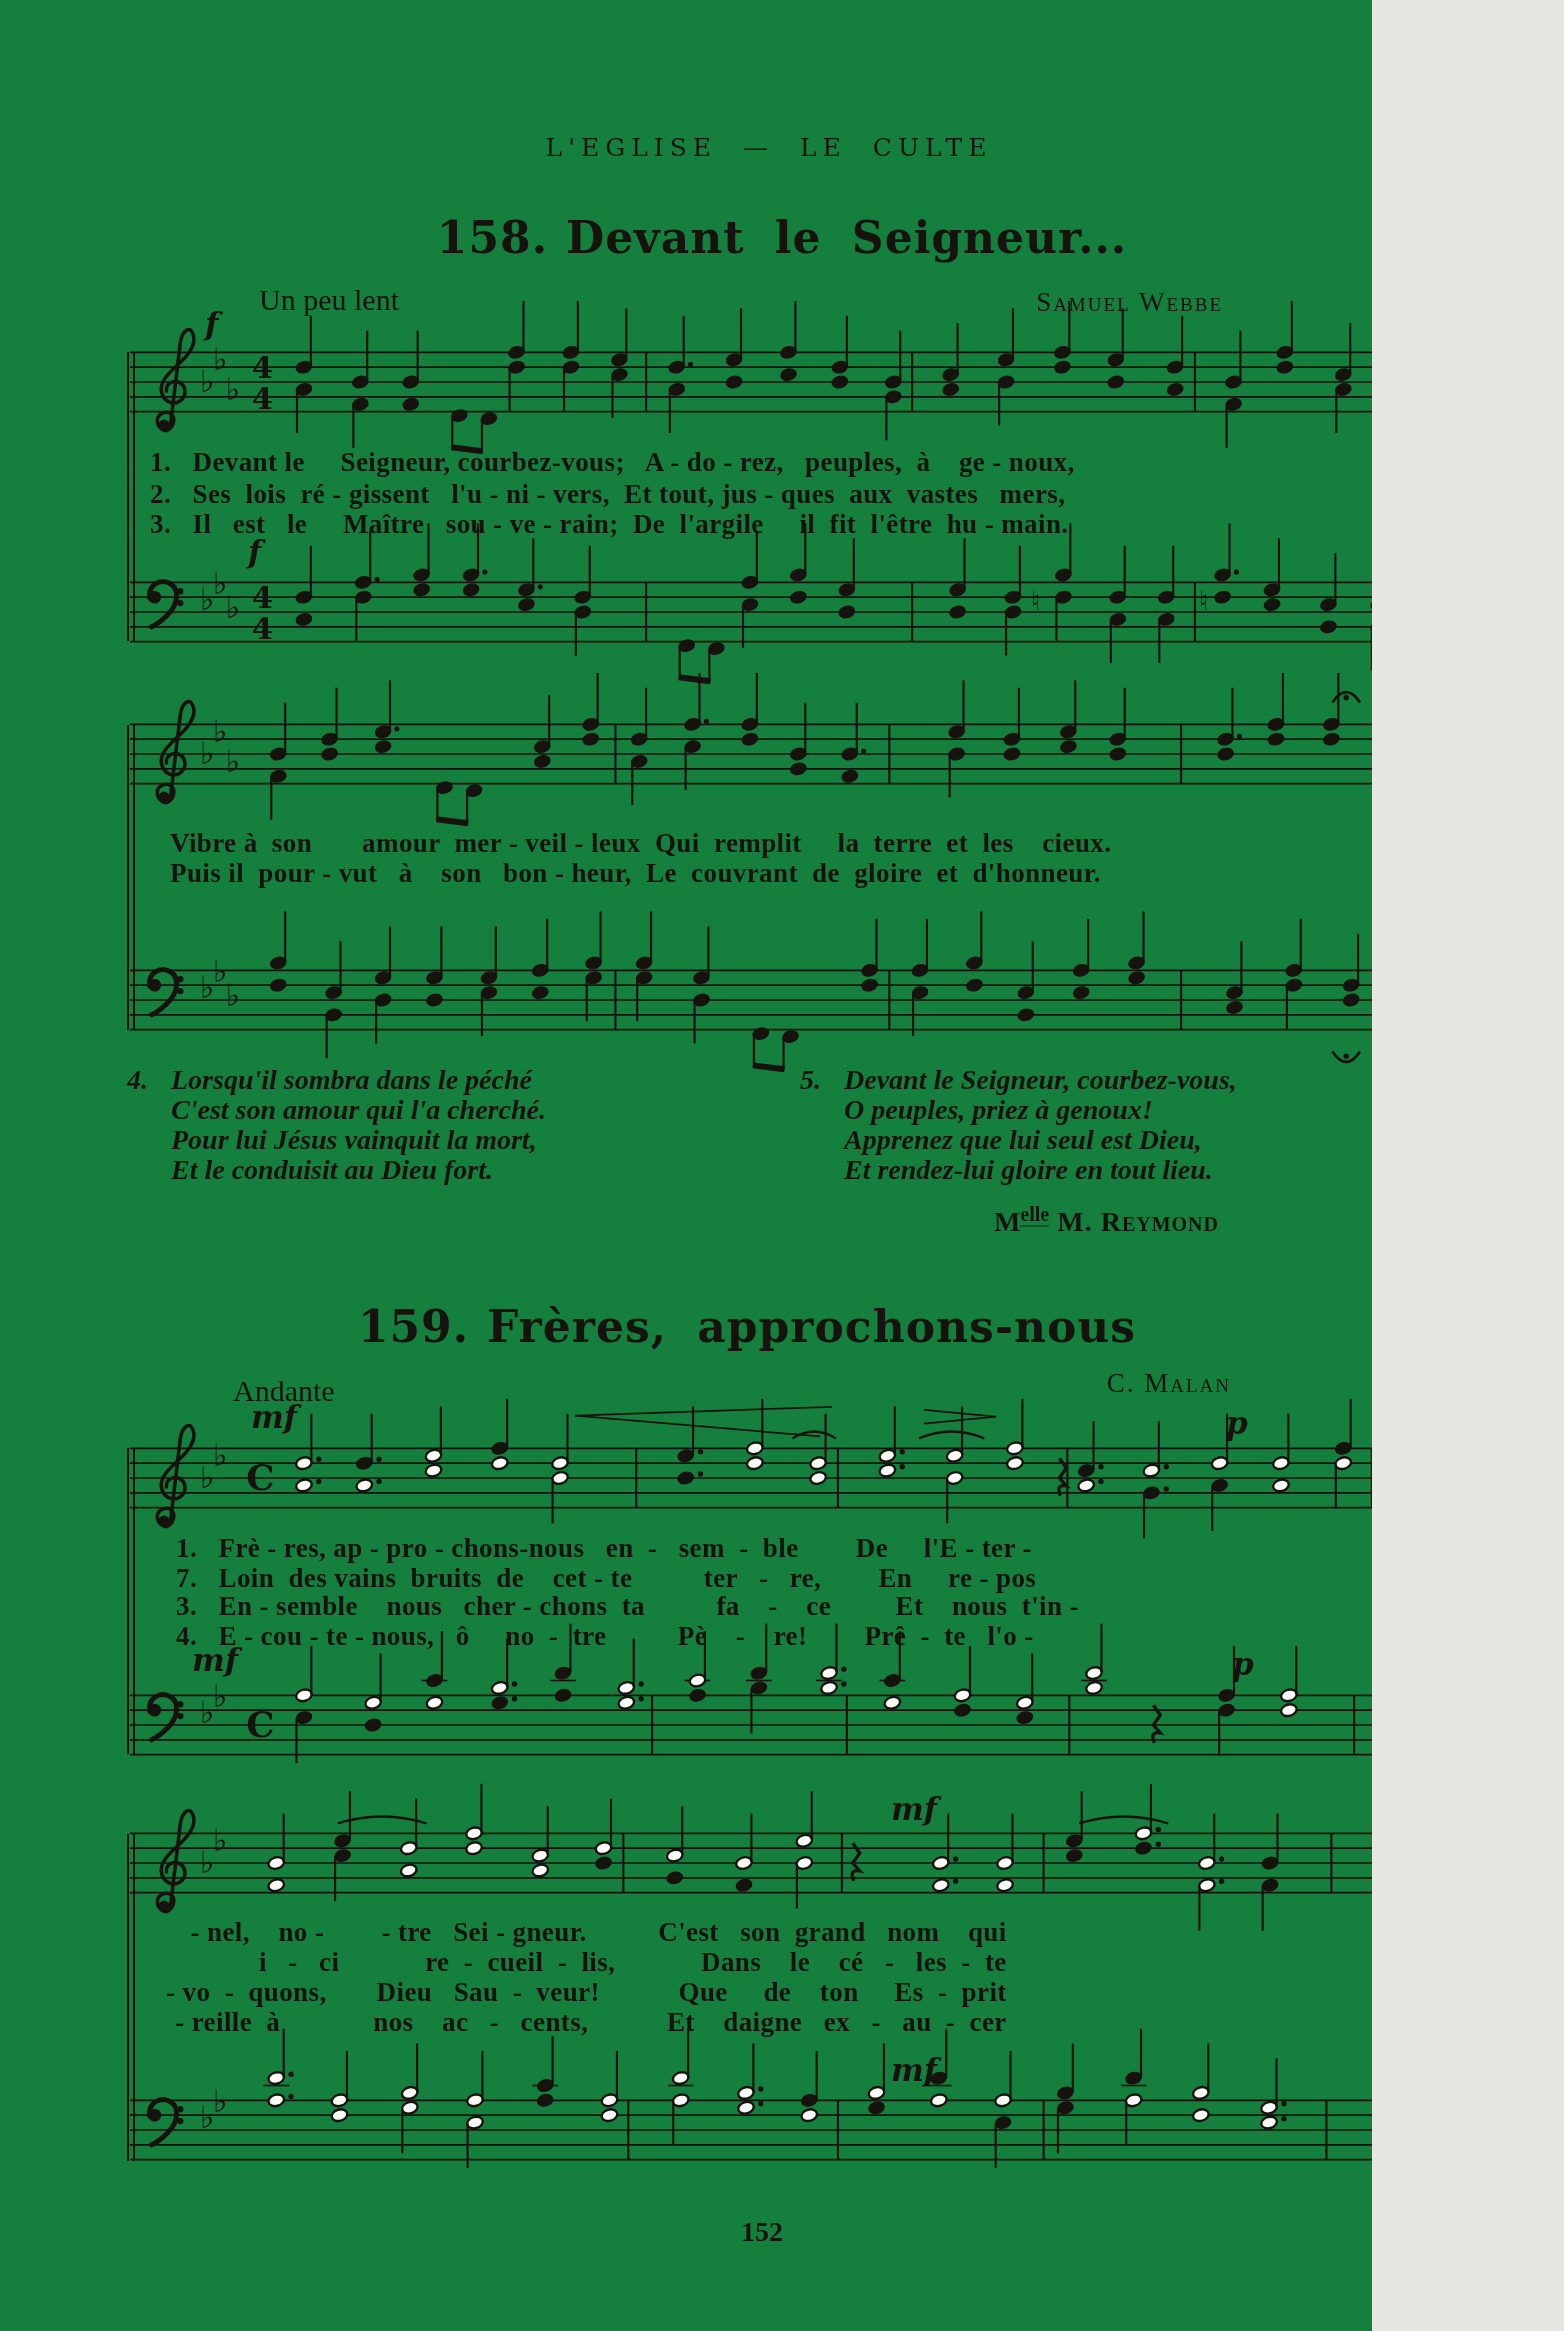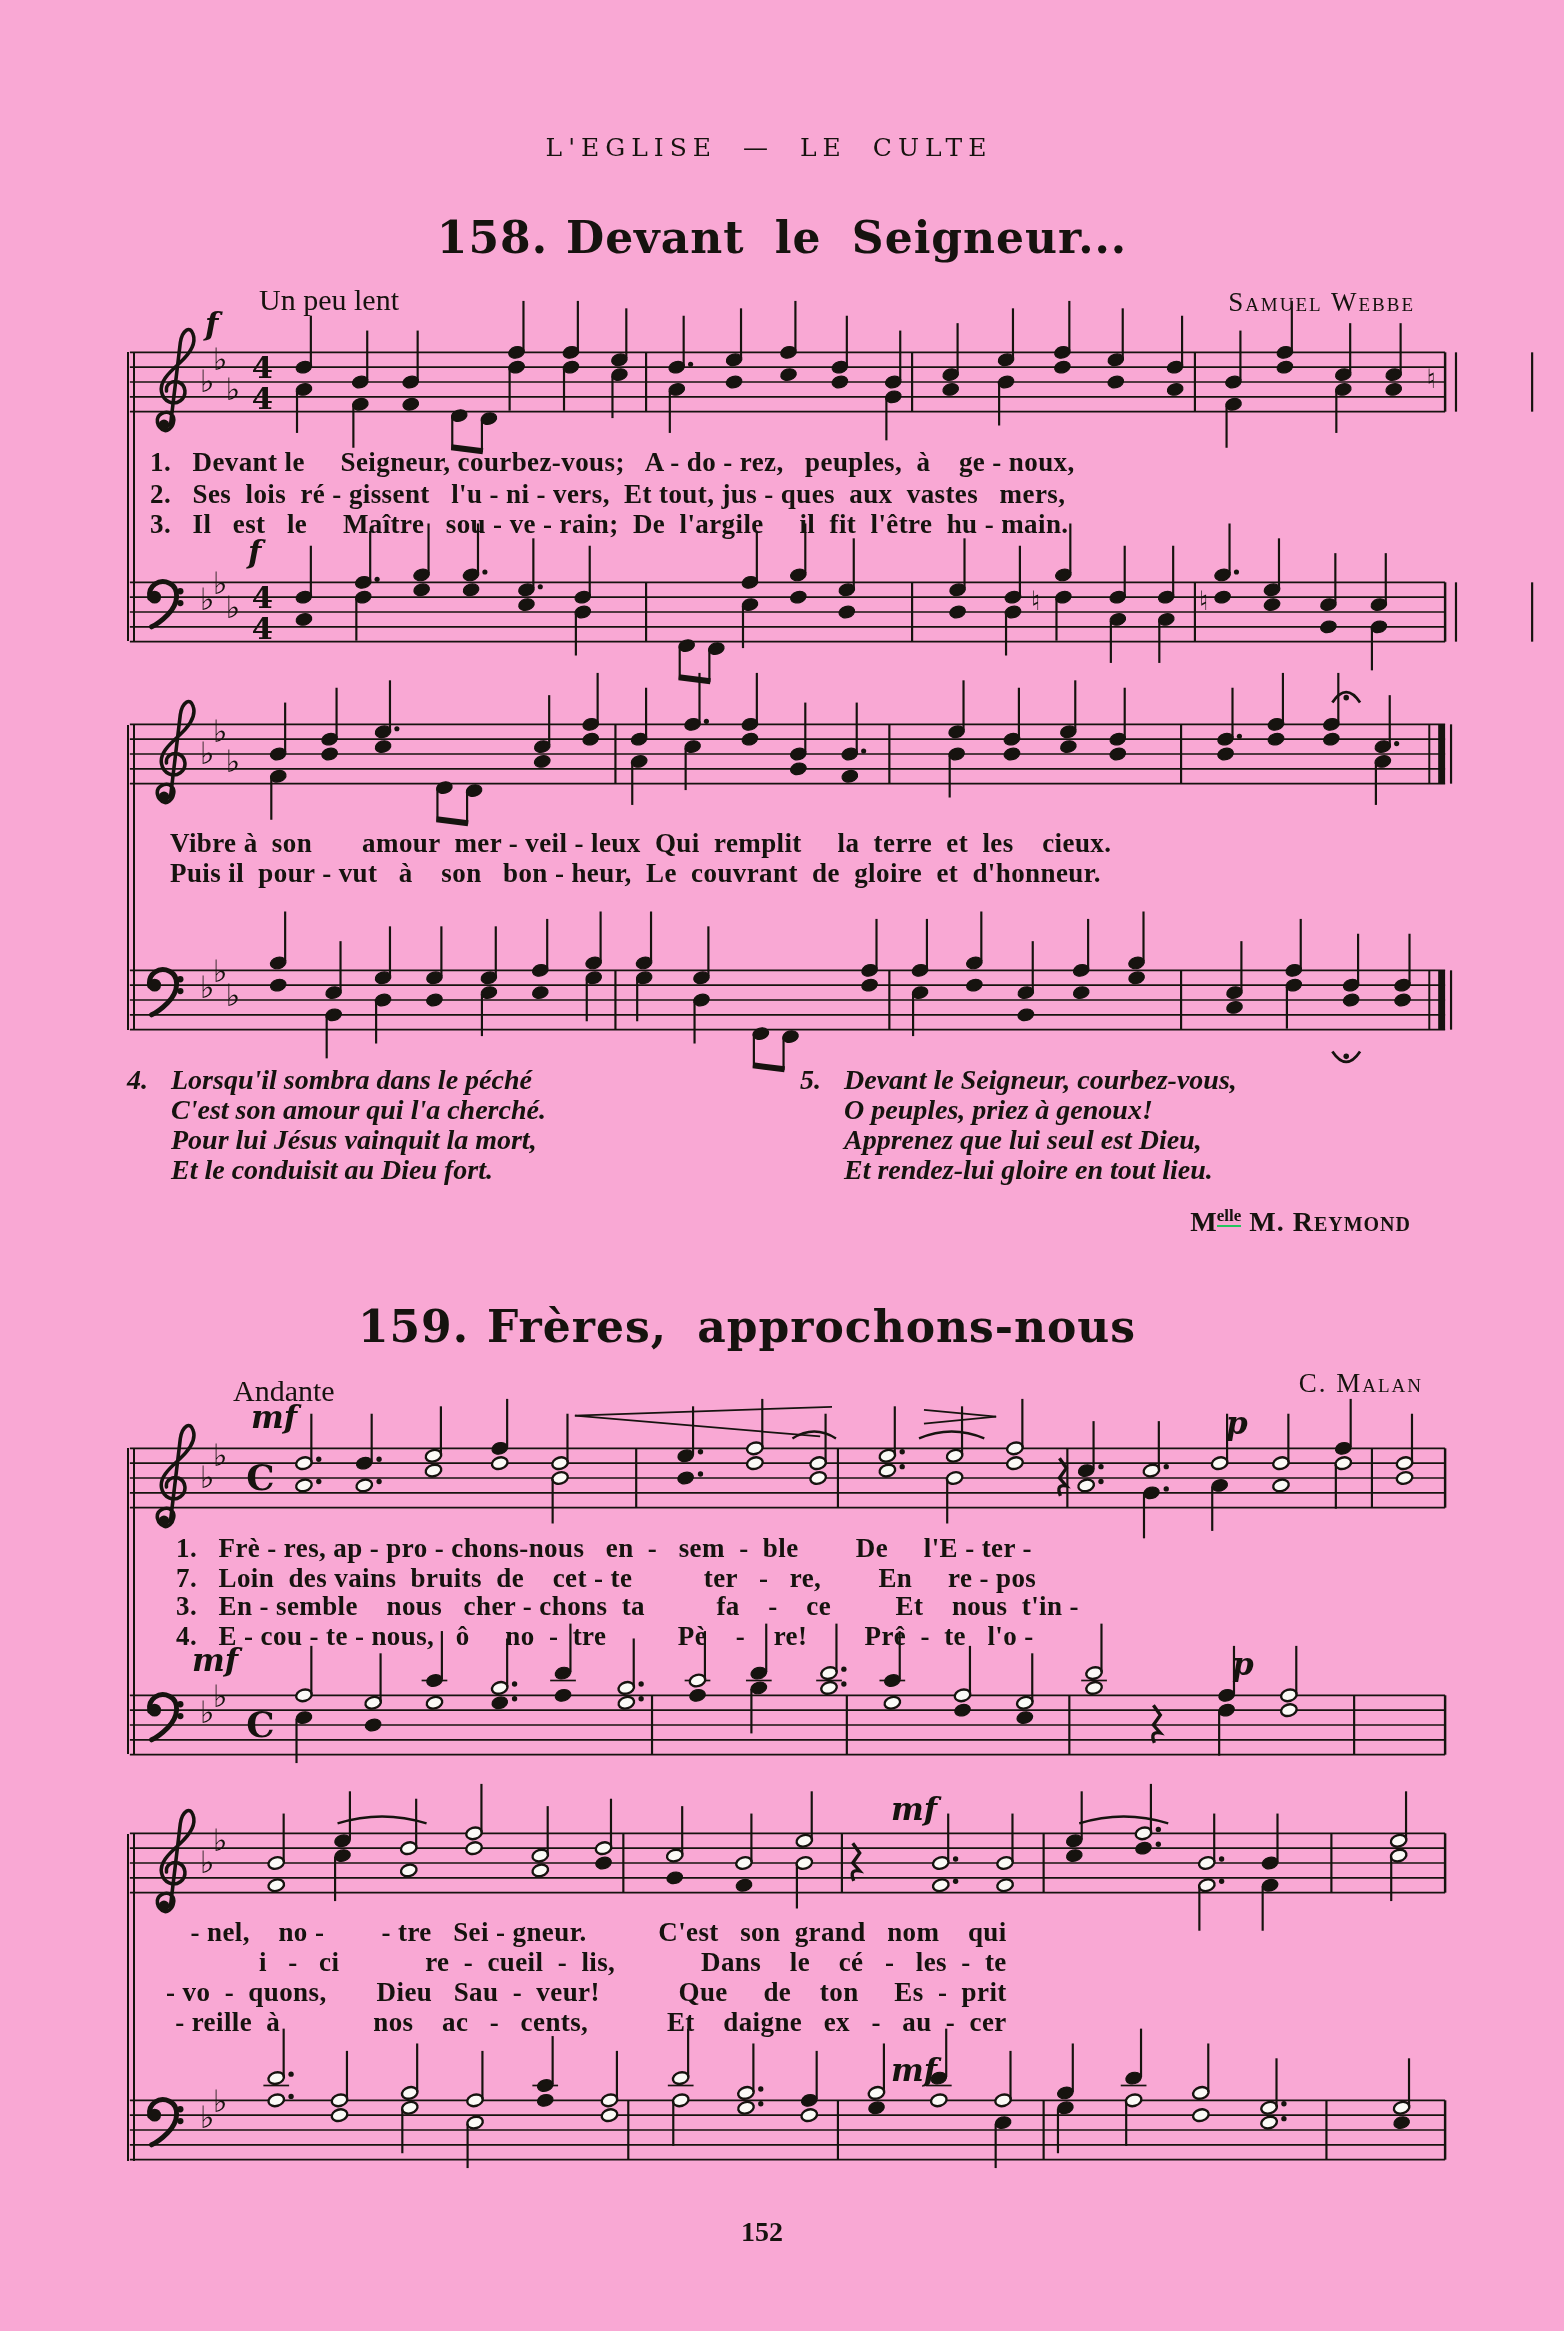--- a/index.html
+++ b/index.html
@@ -1,16 +1,16 @@
 <!DOCTYPE html>
 <html><head>
 <meta charset="utf-8">
 <style>
   html,body{margin:0;padding:0;background:#e8e6e0;}
-  .page{position:relative;width:1564px;height:2332px;background:#f9a8d4;overflow:hidden;
+  .page{position:relative;width:1372px;height:2332px;background:#15803d;overflow:hidden;
         font-family:"Liberation Serif", serif;color:#16130f;}
   .abs{position:absolute;}
   .center{left:0;width:1564px;text-align:center;}
   .running-head{top:133px;font-family:"DejaVu Serif",serif;font-size:25px;letter-spacing:6px;
                 word-spacing:12px;transform:translateX(-13px);}
   .hymn-title{font-family:"DejaVu Serif",serif;font-weight:bold;font-size:44px;word-spacing:14px;letter-spacing:1px;}
   .title-158{top:212px;}
   .title-159{top:1301px;transform:translateX(-35px);}
   .hymn-num{margin-right:18px;}
   .tempo{font-size:30px;}
@@ -20,21 +20,21 @@
   .composer-158{right:149px;top:287px;}
   .composer-159{right:141px;top:1368px;}
   .dyn{font-family:"DejaVu Serif",serif;font-style:italic;font-weight:bold;font-size:31px;line-height:1;}
   .lyr{white-space:pre;font-weight:bold;font-size:27px;line-height:30px;letter-spacing:0.4px;}
   .verse{font-weight:bold;font-size:28px;font-style:italic;}
   .verse .vline{line-height:30px;}
   .vnum{display:inline-block;width:44px;}
   .vindent{padding-left:44px;}
   .attribution{top:1206px;right:153px;font-size:28px;font-weight:bold;}
   .attribution .sc{font-variant:small-caps;letter-spacing:1px;}
-  .attribution sup{font-size:17px;border-bottom:2px solid #22c55e;line-height:0;}
+  .attribution sup{font-size:20px;border-bottom:2px solid #14532d;line-height:0;}
   .page-number{top:2216px;font-weight:bold;font-size:28px;transform:translateX(-20px);}
   .sysline{width:4px;border-left:2px solid #16130f;border-right:2px solid #16130f;left:127px;}
   svg.staff{position:absolute;left:127px;overflow:visible;}
   svg text{user-select:none;}
 </style>
 </head>
 <body>
 
 <div class="page">
 

